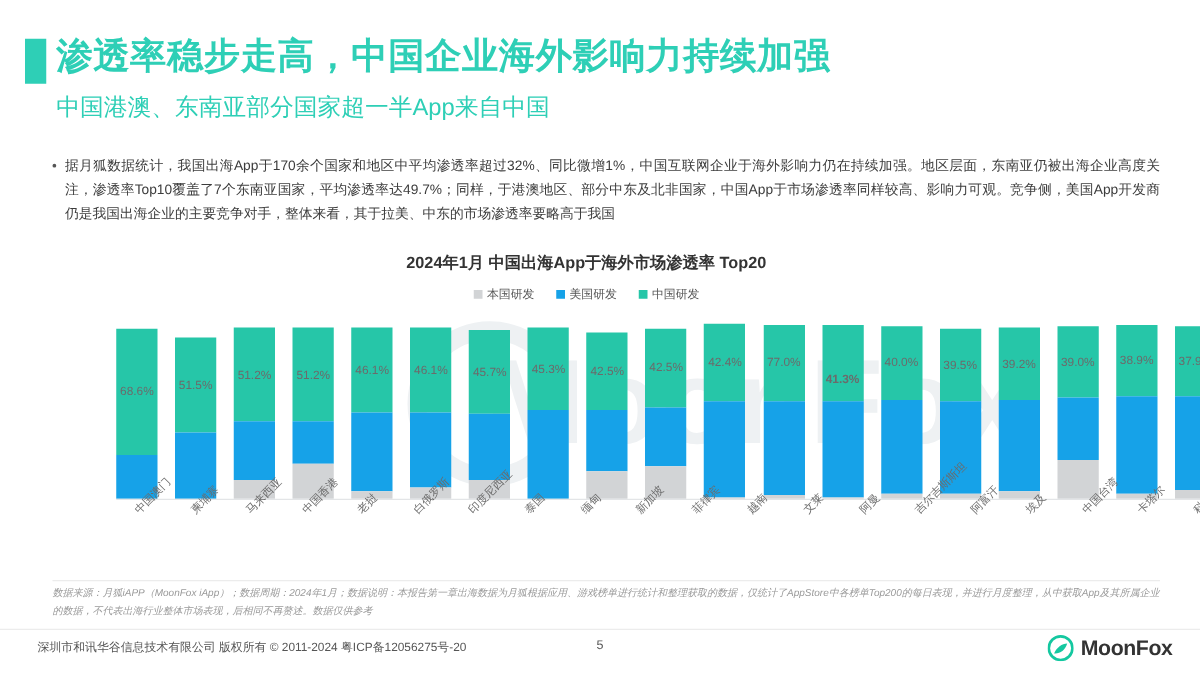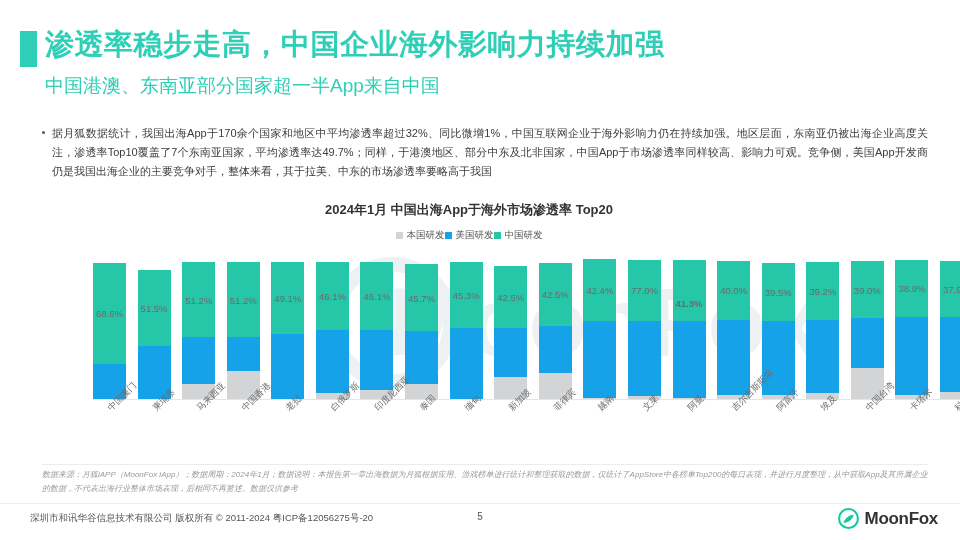--- a/index.html
+++ b/index.html
@@ -121,20 +121,21 @@
   .chart-title {
     text-align: center;
     font-size: 13px;
     font-weight: bold;
     color: #333;
     margin-top: 5px;
   }
   .legend {
     display: flex;
     justify-content: center;
+    gap: 17px;
     margin-top: 10px;
     font-size: 9.5px;
     color: #555;
   }
   .legend-item {
     display: flex;
     align-items: center;
     gap: 4px;
   }
   .legend-swatch {
@@ -327,25 +328,20 @@
         <div class="seg cn" style="height: 75.264px;"></div>
         <div class="seg us" style="height: 47.04px;"></div>
         <div class="seg local" style="height: 14.7px;"></div>
         <div class="bar-label" style="bottom: 93.372px;">51.2%</div>
       </div>
       <div class="bar-slot">
         <div class="seg cn" style="height: 75.264px;"></div>
         <div class="seg us" style="height: 33.81px;"></div>
         <div class="seg local" style="height: 27.93px;"></div>
         <div class="bar-label" style="bottom: 93.372px;">51.2%</div>
-      </div>
-      <div class="bar-slot">
-        <div class="seg cn" style="height: 72.177px;"></div>
-        <div class="seg us" style="height: 64.68px;"></div>
-        <div class="bar-label" style="bottom: 94.7685px;">49.1%</div>
       </div>
       <div class="bar-slot">
         <div class="seg cn" style="height: 67.767px;"></div>
         <div class="seg us" style="height: 63.21px;"></div>
         <div class="seg local" style="height: 5.88px;"></div>
         <div class="bar-label" style="bottom: 96.9735px;">46.1%</div>
       </div>
       <div class="bar-slot">
         <div class="seg cn" style="height: 67.767px;"></div>
         <div class="seg us" style="height: 60.27px;"></div>

